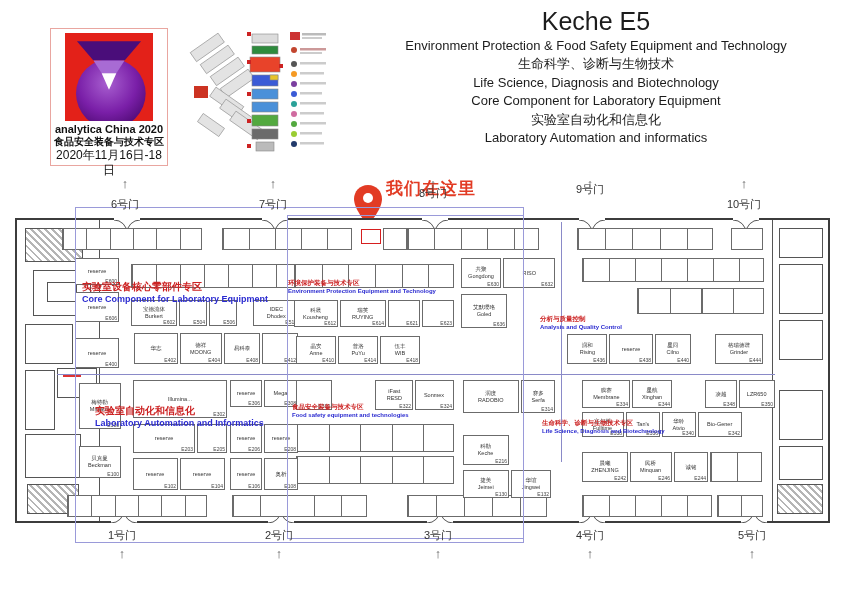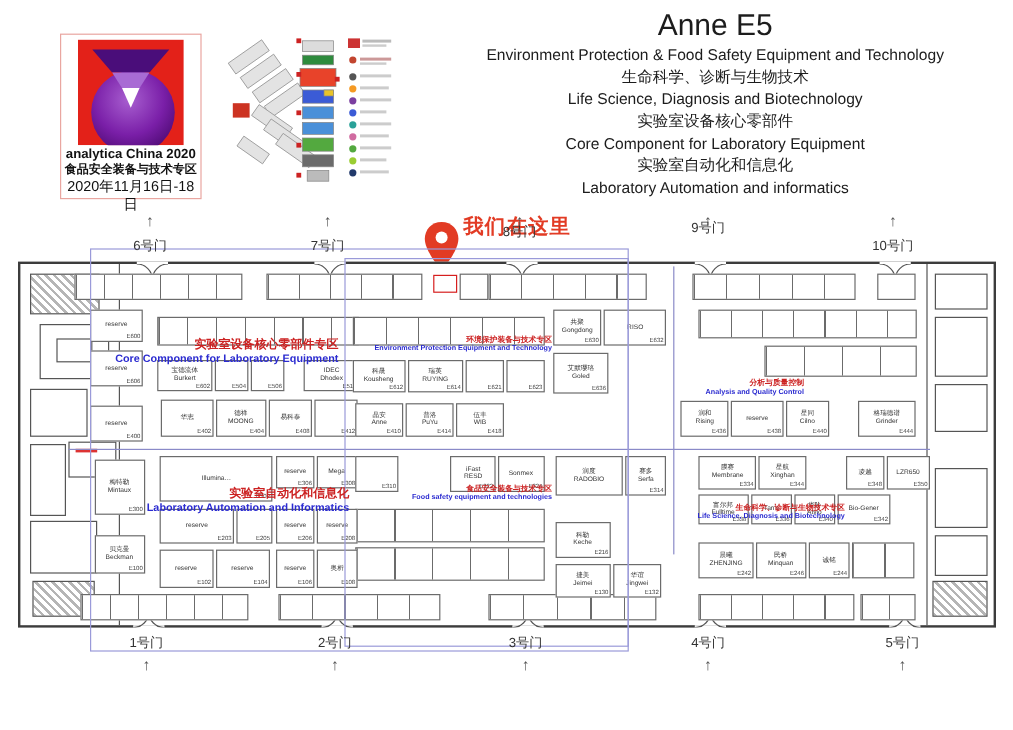--- a/index.html
+++ b/index.html
@@ -31,21 +31,21 @@
   .booth .bnum{position:absolute;right:1px;bottom:0;font-size:5px;color:#444;line-height:1;}
   .booth.forum .bn{font-size:8px;font-weight:bold;color:#2b2bd0;}
   .strip{position:absolute;border:1px solid #6b6b6b;box-sizing:border-box;background:#fff;}
   .room{position:absolute;border:1px solid #555;background:#fff;box-sizing:border-box;}
   .hatch{background:repeating-linear-gradient(45deg,#b5b5b5 0 2px,#fff 2px 5px);}
   .wline{position:absolute;background:#555;}
   .bluline{position:absolute;background:#8a8ac8;}
   .bov{position:absolute;border:1px solid #9a9ad9;pointer-events:none;}
   .door{position:absolute;}
   .doorgap{position:absolute;background:#fff;}
-  .zl{position:absolute;text-align:right;font-weight:bold;pointer-events:none;}
+  .zl{position:absolute;text-align:left;font-weight:bold;pointer-events:none;}
   .zl .cn{display:block;color:#cc2222;}
   .zl .en{display:block;color:#2b2bd0;}
   .zl.lg .cn{font-size:10px;}  .zl.lg .en{font-size:9px;}
   .zl.sm .cn{font-size:6.5px;} .zl.sm .en{font-size:6px;}
   .hl{position:absolute;border:1.5px solid #d61f1f;background:#fff;box-sizing:border-box;}
 </style>
 </head>
 <body>
 
 <div id="stage">
@@ -128,25 +128,24 @@
       <circle cx="108" cy="100" r="3" fill="#53a93f"></circle>
         <rect x="114" y="98" width="26" height="2.5" fill="#ccc"></rect>
       <circle cx="108" cy="110" r="3" fill="#9acd32"></circle>
         <rect x="114" y="108" width="22" height="2.5" fill="#ccc"></rect>
       <circle cx="108" cy="120" r="3" fill="#223a6b"></circle>
         <rect x="114" y="118" width="24" height="2.5" fill="#ccc"></rect>
     </g>
   </svg>
 
   <div id="titleblock">
-    <div class="htitle">Anne E5</div>
+    <div class="htitle">Keche E5</div>
     <div class="hline">Environment Protection  &amp; Food Safety Equipment and Technology</div>
     <div class="hline">生命科学、诊断与生物技术</div>
     <div class="hline">Life Science, Diagnosis and Biotechnology</div>
-    <div class="hline">实验室设备核心零部件</div>
     <div class="hline">Core Component for Laboratory Equipment</div>
     <div class="hline">实验室自动化和信息化</div>
     <div class="hline">Laboratory Automation and informatics</div>
   </div>
 
   <svg id="pin" viewBox="0 0 30 42">
     <path d="M15,1 C23.5,1 29,7.5 29,15 C29,26 15,41 15,41 C15,41 1,26 1,15 C1,7.5 6.5,1 15,1 Z" fill="#e23b24"></path>
     <circle cx="15" cy="14" r="5" fill="#ffffff"></circle>
   </svg>
   <div id="pin-label">我们在这里</div>

